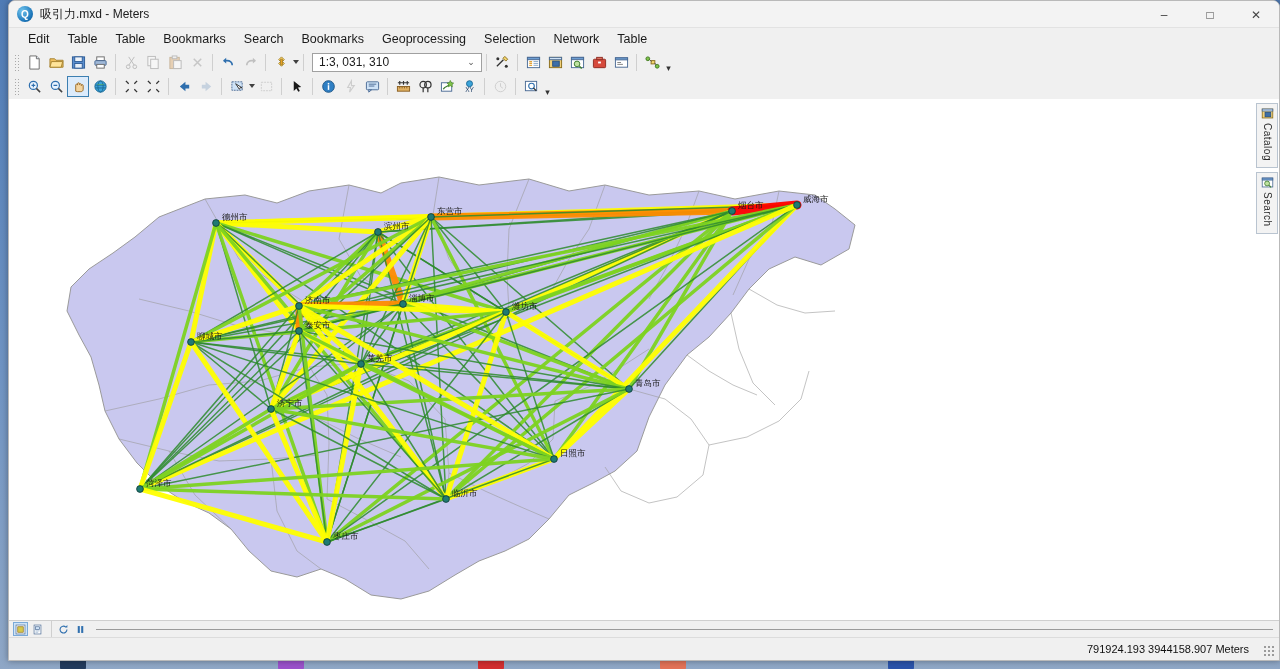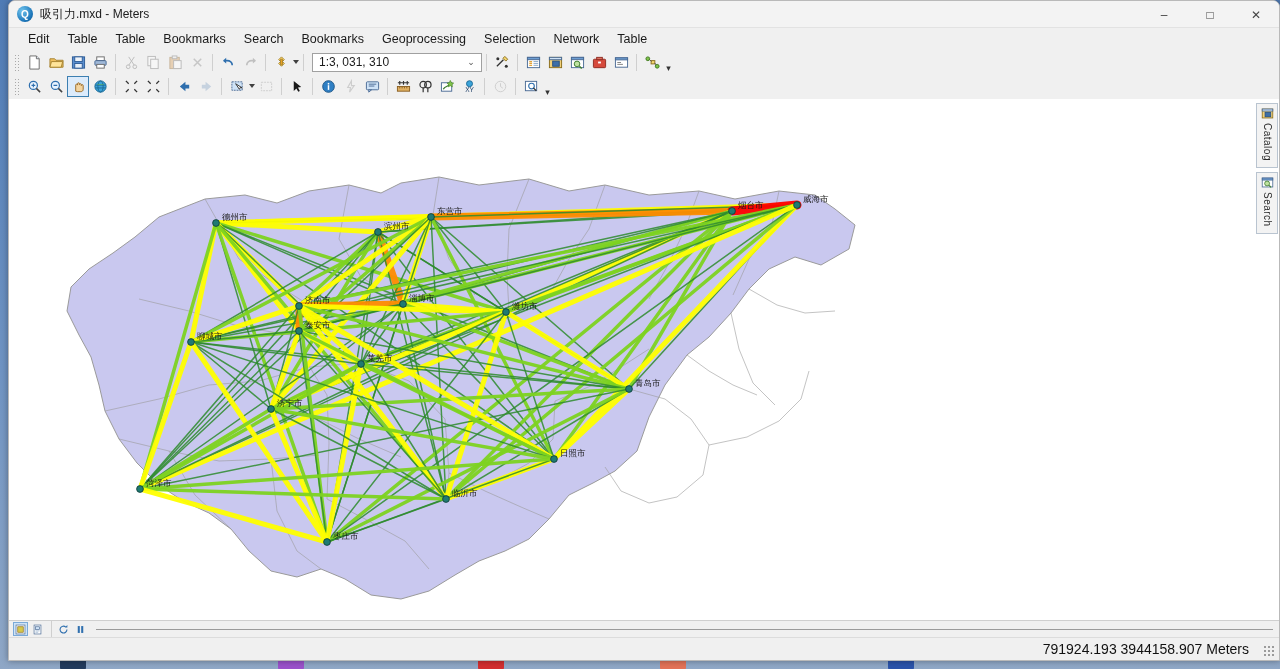--- a/index.html
+++ b/index.html
@@ -129,21 +129,21 @@
 
   
   #right-dock { position:absolute; right:0; top:0; width:24px; bottom:8px; }
   .vtab { width:22px; margin:4px 1px; background:#f3f3f3; border:1px solid #b9c4d0;
           display:flex; flex-direction:column; align-items:center; padding:3px 0 6px; }
   .vtab .vtxt { writing-mode:vertical-rl; font-size:10px; color:#2b2b2b; letter-spacing:.5px; margin-top:3px; }
 
   
   #statusbar { position:absolute; left:0; right:0; bottom:0; height:23px;
                background:#f0f0f0; border-top:1px solid #dcdcdc; display:flex; align-items:center; }
-  #coords { margin-left:auto; margin-right:30px; font-size:14px; color:#111; }
+  #coords { margin-left:auto; margin-right:30px; font-size:11px; color:#111; }
   #grip-corner { position:absolute; right:4px; bottom:3px; width:12px; height:12px;
                  background-image:radial-gradient(#9b9b9b 38%,transparent 39%); background-size:4px 4px; }
 
   
   svg { shape-rendering:geometricPrecision; }
 </style>
 </head>
 <body>
 
 <div id="desktop">

